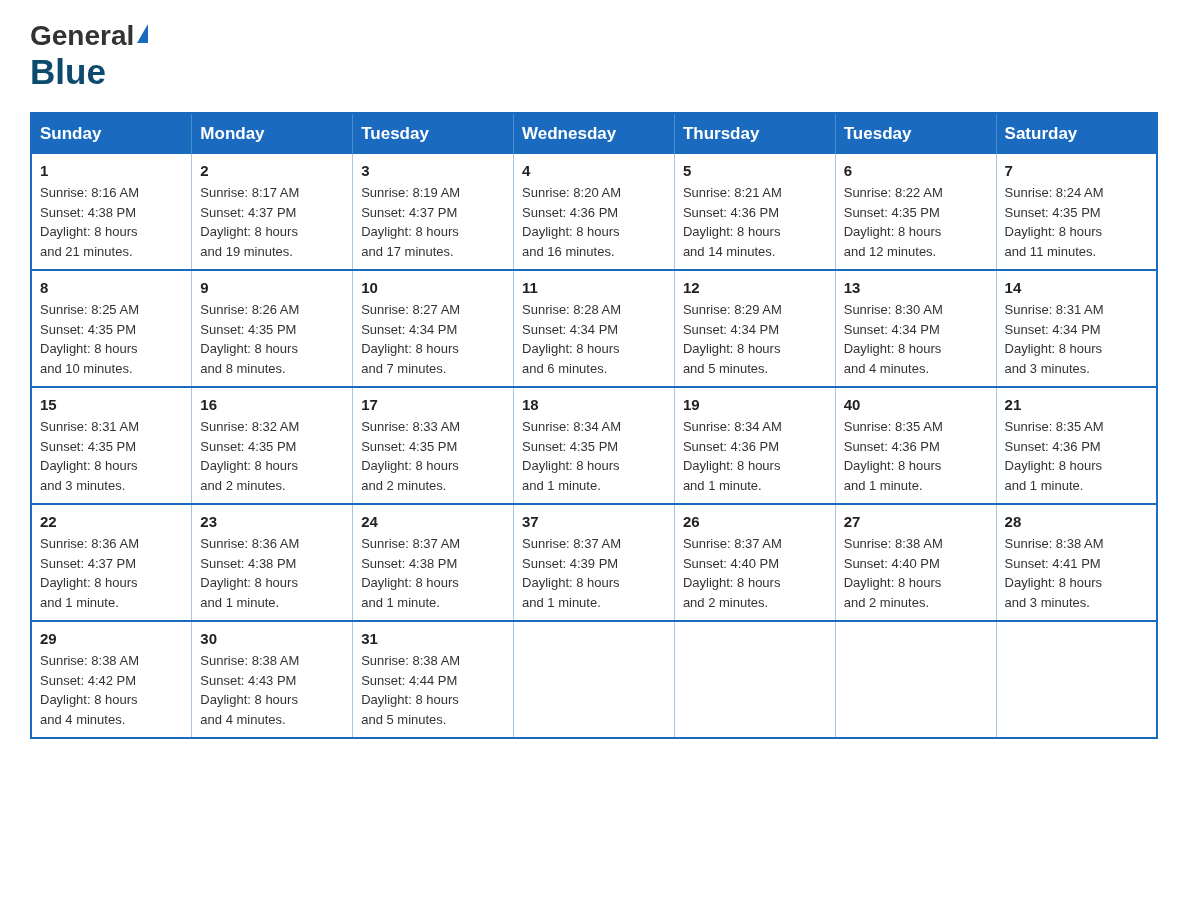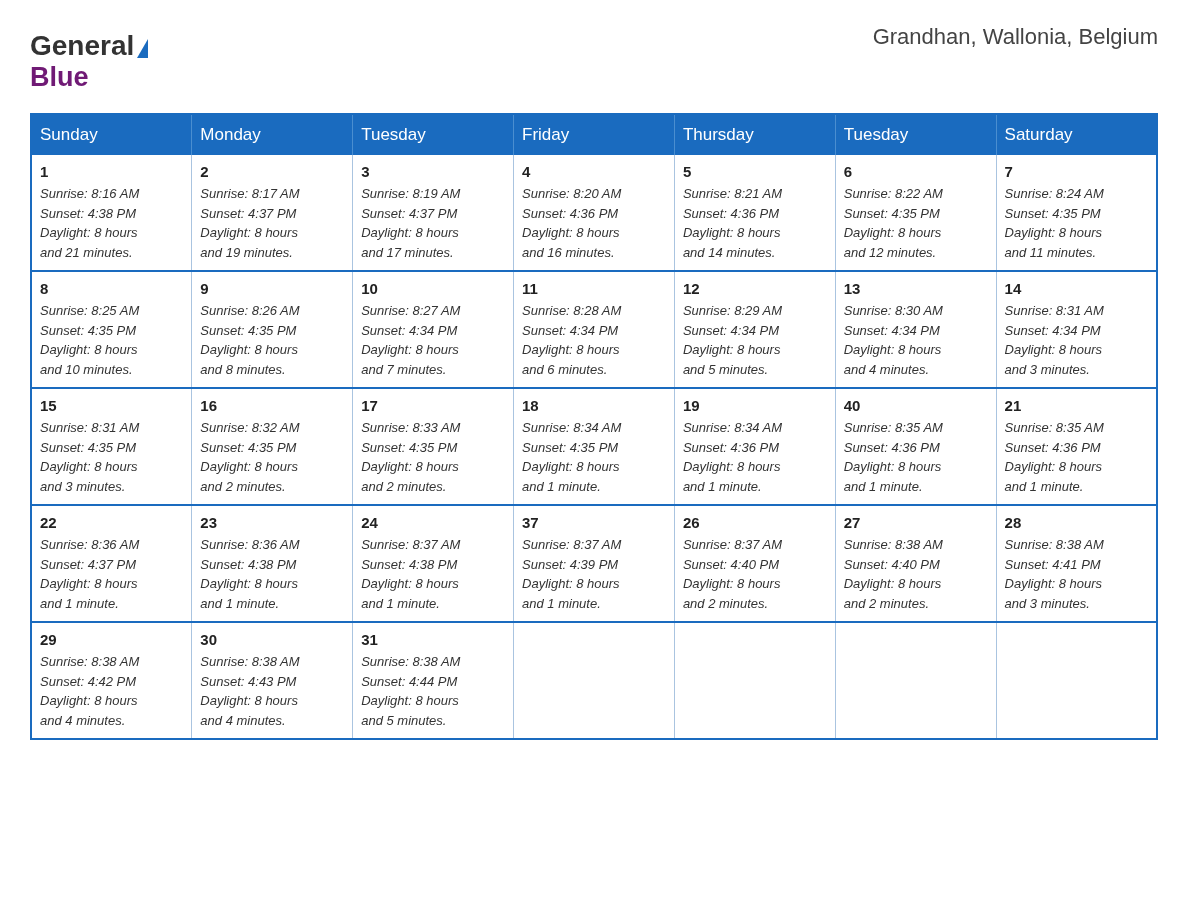--- a/index.html
+++ b/index.html
@@ -37,21 +37,21 @@
     }
     .calendar {
       width: 100%;
       border-collapse: collapse;
       border: 2px solid #1a6bbf;
     }
     .calendar th {
       background-color: #1a6bbf;
       color: #fff;
       font-size: 17px;
-      font-weight: normal;
+      font-weight: bold;
       padding: 10px 8px;
       text-align: left;
       border-right: 1px solid #4a8ed0;
     }
     .calendar th:last-child {
       border-right: none;
     }
     .calendar td {
       vertical-align: top;
       padding: 8px;
@@ -72,56 +72,53 @@
       font-size: 15px;
       font-weight: bold;
       color: #222;
       display: block;
       margin-bottom: 4px;
     }
     .day-info {
       font-size: 13px;
       color: #333;
       line-height: 1.5;
-      font-style: italic;
     }
     .empty-cell {
       background: #fff;
     }
     .logo-line1 {
       display: flex;
-      align-items: center;
-      margin-top: 10px;
+      align-items: flex-start;
     }
   </style>
 </head>
 <body>
 
 <div class="header">
   <div class="logo">
     <div class="logo-line1">
       <span style="font-size:28px;font-weight:bold;color:#333;">General</span>
       <span style="display:inline-block;width:0;height:0;border-left:11px solid transparent;border-right:0px solid transparent;border-bottom:19px solid #1a6bbf;margin-left:3px;margin-top:4px;"></span>
     </div>
     <div>
-      <span style="font-size:27px;font-weight:bold;color:#701a75;">Blue</span>
+      <span style="font-size:35px;font-weight:bold;color:#0c4a6e;">Blue</span>
     </div>
   </div>
   <div class="title-section">
-    <div class="location">Grandhan, Wallonia, Belgium</div>
   </div>
 </div>
 
 <table class="calendar">
   <thead>
     <tr>
       <th>Sunday</th>
       <th>Monday</th>
       <th>Tuesday</th>
-      <th>Friday</th>
+      <th>Wednesday</th>
       <th>Thursday</th>
       <th>Tuesday</th>
       <th>Saturday</th>
     </tr>
   </thead>
   <tbody id="calendar-body">
   <tr>
         <td>
           <span class="day-number">1</span>
           <div class="day-info">Sunrise: 8:16 AM<br>Sunset: 4:38 PM<br>Daylight: 8 hours<br>and 21 minutes.</div>

